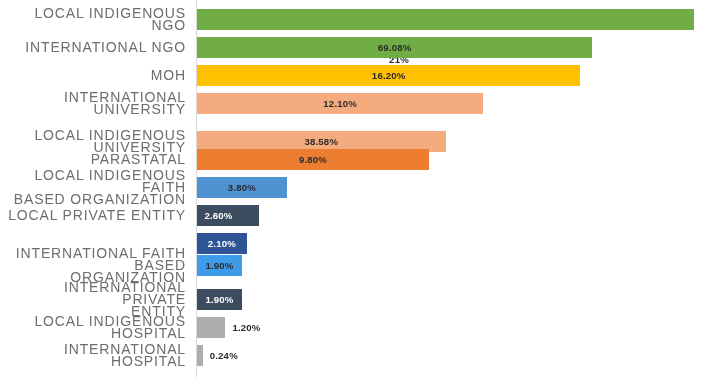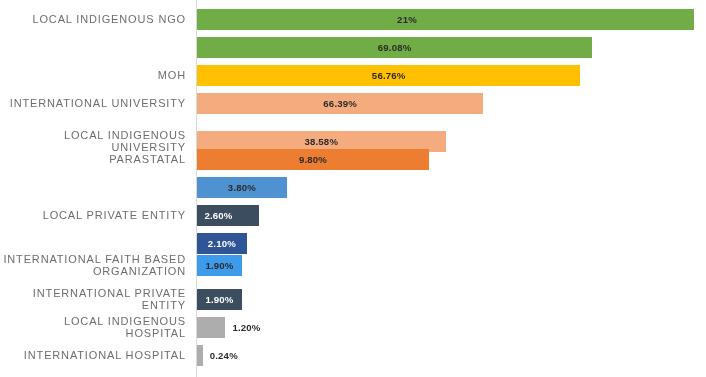--- a/index.html
+++ b/index.html
@@ -50,21 +50,21 @@
     position: absolute;
     left: 0px;
     width: 186px;
     top: 0;
     height: 28px;
     display: flex;
     align-items: center;
     justify-content: flex-end;
     text-align: right;
     color: #6d6d6d;
-    font-size: 11px;
+    font-size: 14px;
     letter-spacing: 0.85px;
     line-height: 12px;
     text-transform: uppercase;
     white-space: pre-line;
     font-weight: 400;
   }
 
   .bar-wrap {
     position: absolute;
     left: 197px;
@@ -103,59 +103,62 @@
 </head>
 <body>
 
 <div id="chart">
   <div class="axis-line"></div>
   <div class="rows">
       <div class="row" style="top: 5px;">
         <div class="cat-label">LOCAL INDIGENOUS NGO</div>
         <div class="bar-wrap" style="width: 497.07px;">
           <div class="bar" style="width: 497.07px; background: rgb(112, 173, 71);"></div>
-          <div class="bar-value inside" style="left: 8px; width: 404px;">21%</div>
+          <div class="bar-value inside" style="left: 0px; width: 404px; margin-top: 40px;">21%</div>
         </div>
       </div>
       <div class="row" style="top: 33px;">
+        <div class="cat-label">INTERNATIONAL NGO</div>
         <div class="bar-wrap" style="width: 395.289px;">
           <div class="bar" style="width: 395.289px; background: rgb(112, 173, 71);"></div>
           <div class="bar-value inside" style="left: 0px; width: 395.289px;">69.08%</div>
         </div>
       </div>
       <div class="row" style="top: 61px;">
         <div class="cat-label">MOH</div>
         <div class="bar-wrap" style="width: 383.454px;">
           <div class="bar" style="width: 383.454px; background: rgb(255, 192, 0);"></div>
-          <div class="bar-value inside" style="left: 0px; width: 383.454px;">56.76%</div>
+          <div class="bar-value inside" style="left: 0px; width: 383.454px;">16.20%</div>
         </div>
       </div>
       <div class="row" style="top: 89px;">
         <div class="cat-label">INTERNATIONAL UNIVERSITY</div>
         <div class="bar-wrap" style="width: 286.407px;">
           <div class="bar" style="width: 286.407px; background: rgb(244, 172, 126);"></div>
-          <div class="bar-value inside" style="left: 0px; width: 286.407px;">66.39%</div>
+          <div class="bar-value inside" style="left: 0px; width: 286.407px;">12.10%</div>
         </div>
       </div>
       <div class="row" style="top: 127px;">
         <div class="cat-label">LOCAL INDIGENOUS
 UNIVERSITY</div>
         <div class="bar-wrap" style="width: 248.535px;">
           <div class="bar" style="width: 248.535px; background: rgb(244, 172, 126);"></div>
           <div class="bar-value inside" style="left: 0px; width: 248.535px;">38.58%</div>
         </div>
       </div>
       <div class="row" style="top: 145px;">
         <div class="cat-label">PARASTATAL</div>
         <div class="bar-wrap" style="width: 231.966px;">
           <div class="bar" style="width: 231.966px; background: rgb(237, 125, 49);"></div>
           <div class="bar-value inside" style="left: 0px; width: 231.966px;">9.80%</div>
         </div>
       </div>
       <div class="row" style="top: 173px;">
+        <div class="cat-label">LOCAL INDIGENOUS FAITH
+BASED ORGANIZATION</div>
         <div class="bar-wrap" style="width: 89.946px;">
           <div class="bar" style="width: 89.946px; background: rgb(79, 146, 210);"></div>
           <div class="bar-value inside" style="left: 0px; width: 89.946px;">3.80%</div>
         </div>
       </div>
       <div class="row" style="top: 201px;">
         <div class="cat-label">LOCAL PRIVATE ENTITY</div>
         <div class="bar-wrap" style="width: 61.542px;">
           <div class="bar" style="width: 61.542px; background: rgb(61, 77, 96);"></div>
           <div class="bar-value inside light" style="left: 0px; width: 43px;">2.60%</div>

